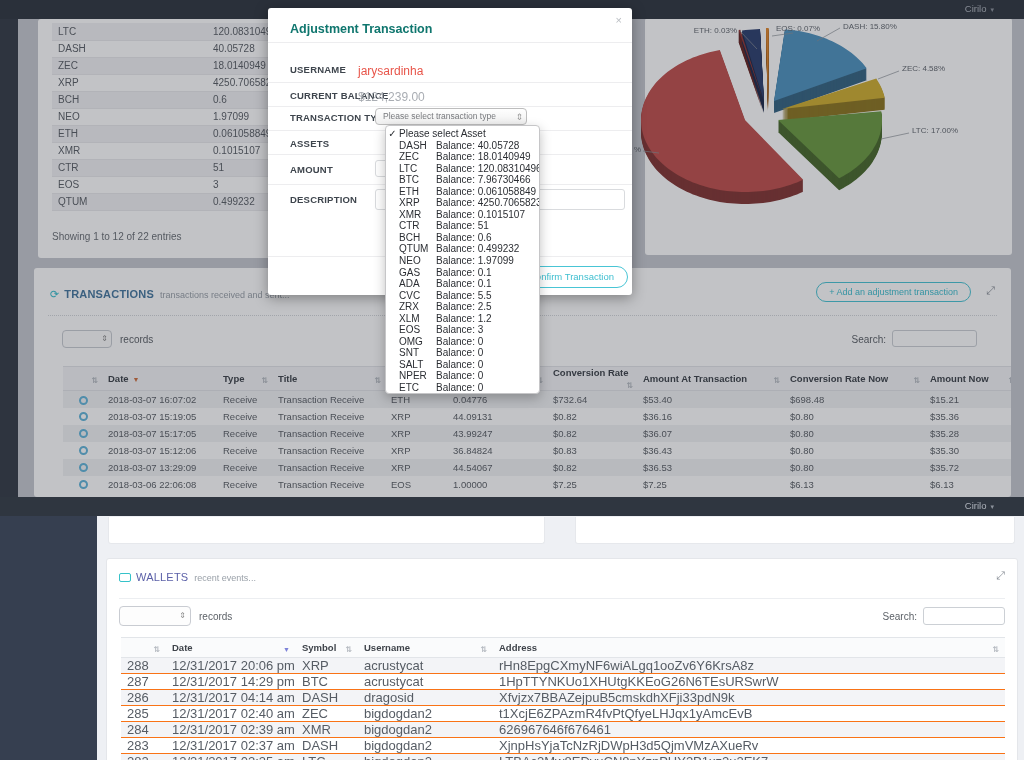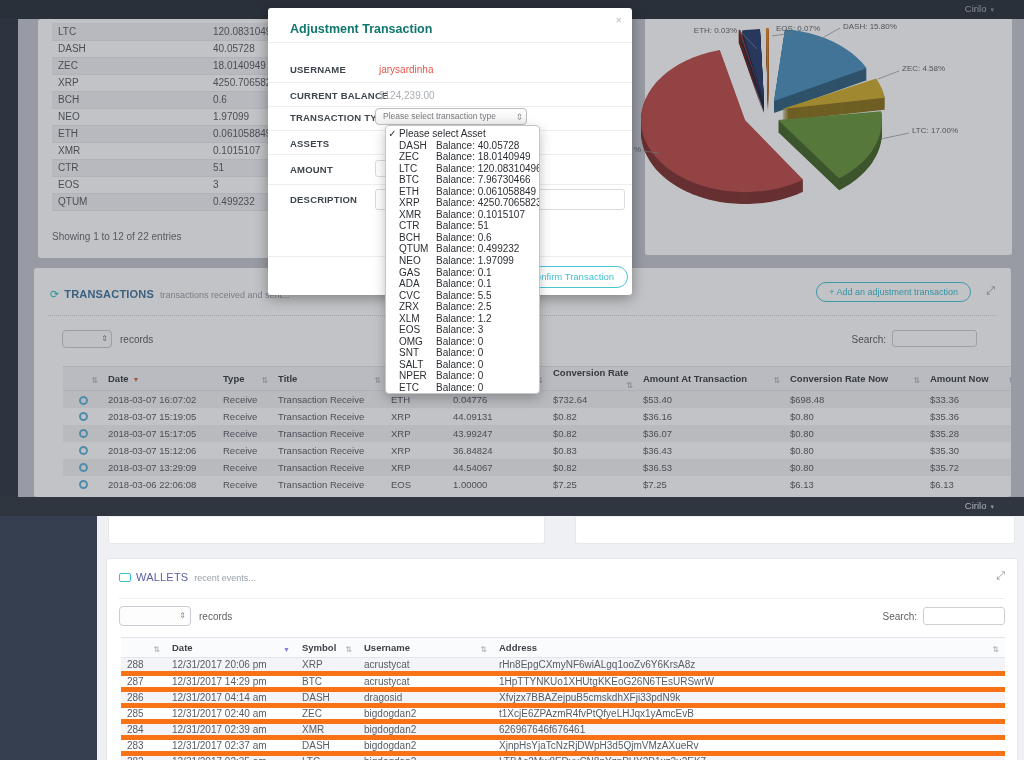--- a/index.html
+++ b/index.html
@@ -49,21 +49,21 @@
   .row-circle-icon{display:inline-block;width:9px;height:9px;border:2px solid #63b6da;border-radius:50%;vertical-align:middle;cursor:pointer}
 
   #dim-overlay{position:absolute;left:0;top:0;width:1024px;height:497px;background:rgba(30,34,44,.27);z-index:8}
 
   
   #modal{position:absolute;left:268px;top:8px;width:364px;height:287px;background:#fff;border-radius:3px;box-shadow:0 3px 14px rgba(0,0,0,.35);z-index:10}
   #modal-title{position:absolute;left:22px;top:14px;font-size:12.5px;font-weight:bold;color:#0f766e}
   #modal-close{position:absolute;right:10px;top:6px;color:#b9bdc2;font-size:11px;cursor:pointer}
   .modal-hr{position:absolute;left:0;right:0;border-bottom:1px solid #ededef}
   .fld-label{position:absolute;left:22px;font-size:9.5px;font-weight:bold;color:#3e454d;letter-spacing:.2px}
-  .fld-value{position:absolute;left:111px;font-size:10px}
+  .fld-value{position:absolute;left:90px;font-size:12px}
   .val-red{color:#e8554a}
   .val-gray{color:#a9adb3}
   .mac-select{position:absolute;left:107px;width:152px;height:17px;border:1px solid #bdbdbd;border-radius:4px;background:linear-gradient(#fefefe,#f0f0f0);font-size:8.5px;color:#77797d;line-height:15px;padding:0 14px 8px 7px;cursor:pointer;white-space:nowrap;overflow:hidden}
   .mac-select .updown{position:absolute;right:3px;top:1px;color:#9a9a9a;font-size:9px}
   .plain-input{position:absolute;border:1px solid #d9dbde;border-radius:3px;background:#fff}
   #confirm-btn{position:absolute;right:4px;top:258px;height:22px;line-height:20px;padding:0 13px;border:1px solid #49c5d5;border-radius:12px;background:#fff;color:#3fbfd0;font-size:9.5px;cursor:pointer}
 
   
   #asset-dropdown{position:absolute;left:385px;top:125px;width:155px;height:269px;background:#fff;border:1px solid #c6c6c8;border-radius:4px;box-shadow:0 4px 12px rgba(0,0,0,.25);z-index:12;padding:2px 0;overflow:hidden}
   #asset-dropdown .opt{height:11.55px;line-height:11.55px;font-size:10px;color:#2b2e33;white-space:nowrap;cursor:pointer}
@@ -81,21 +81,21 @@
   #wallets-card{position:absolute;left:106px;top:61px;width:912px;height:210px;background:#fff;border:1px solid #e4e6ea;border-radius:3px;overflow:hidden}
   .panel-title-w{color:#5c61a8;font-weight:normal;letter-spacing:.2px}
   .wallet-icon{display:inline-block;width:12px;height:9px;border:1.5px solid #35c2c9;border-radius:2px;margin-right:5px;vertical-align:-1px}
   #w-divider{position:absolute;left:12px;right:12px;top:39px;border-bottom:1px solid #eceef1}
   #w-records-box{position:absolute;left:12px;top:47px;width:72px;height:20px;border:1px solid #c9ccd2;border-radius:4px;background:#fdfdfd;font-size:8px;color:#888;text-align:right;line-height:18px;padding-right:4px;cursor:pointer}
   #w-records-label{position:absolute;left:92px;top:52px;font-size:10px;color:#5d6268}
   #w-search-label{position:absolute;right:100px;top:52px;font-size:10px;color:#5d6268}
   #w-search-input{position:absolute;right:12px;top:48px;width:82px;height:18px;border:1px solid #ccd0d5;border-radius:3px;background:#fff}
   #wallets-table{position:absolute;left:14px;top:78px;width:884px}
   #wallets-table th{height:20px;background:#fafbfc;border-top:1px solid #e2e5e9;border-bottom:1px solid #e2e5e9;color:#3e434a;font-size:9.5px;text-align:left;padding:0 6px;white-space:nowrap;cursor:pointer}
-  #wallets-table td{height:16px;color:#565c64;padding:0 6px;white-space:nowrap;overflow:hidden;border-bottom:5px solid #f97316;font-size:10px}
+  #wallets-table td{height:16px;color:#565c64;padding:0 6px;white-space:nowrap;overflow:hidden;border-bottom:1px solid #f97316;font-size:13px}
   #wallets-table tr.alt td{background:#f3f4f7}
 </style>
 </head>
 <body>
 
 <div id="screen-top">
   <div id="top-content">
 
     <div class="card" id="balances-card">
       <table id="balances-table">
@@ -301,21 +301,21 @@
             <tr class="alt">
               <td style="text-align: center;"><span class="row-circle-icon"></span></td>
               <td>2018-03-07 16:07:02</td>
               <td>Receive</td>
               <td>Transaction Receive</td>
               <td>ETH</td>
               <td>0.04776</td>
               <td>$732.64</td>
               <td>$53.40</td>
               <td>$698.48</td>
-              <td>$33.36</td>
+              <td>$15.21</td>
             </tr>
             <tr>
               <td style="text-align: center;"><span class="row-circle-icon"></span></td>
               <td>2018-03-07 15:19:05</td>
               <td>Receive</td>
               <td>Transaction Receive</td>
               <td>XRP</td>
               <td>44.09131</td>
               <td>$0.82</td>
               <td>$36.16</td>

